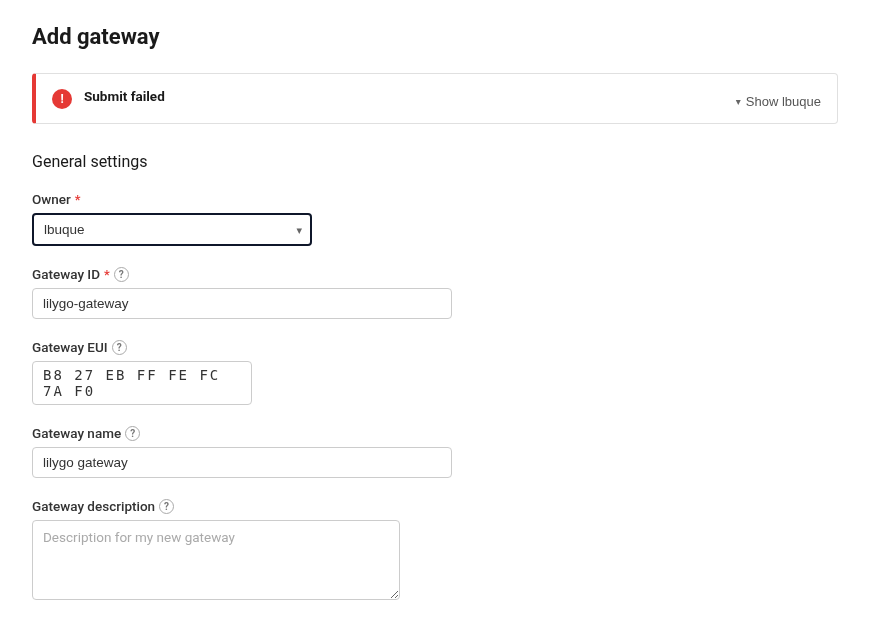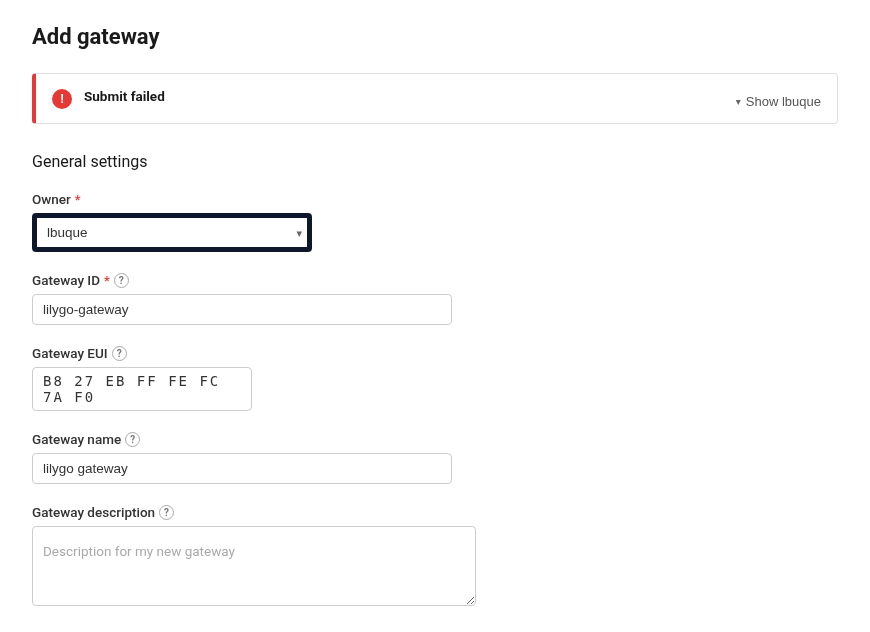--- a/index.html
+++ b/index.html
@@ -138,21 +138,21 @@
     }
 
     
     .select-wrapper {
       position: relative;
       width: 280px;
     }
     .select-field {
       width: 100%;
       padding: 7px 32px 7px 10px;
-      border: 5px solid #0f172a;
+      border: 2px solid #0f172a;
       border-radius: 4px;
       font-size: 13.5px;
       color: #333;
       appearance: none;
       background: #fff;
       cursor: pointer;
     }
     .select-arrow {
       position: absolute;
       right: 10px;
@@ -186,22 +186,22 @@
       width: 220px;
       font-family: monospace;
       font-size: 14px;
       color: #333;
       letter-spacing: 2px;
       background: #fff;
     }
 
     
     .text-area {
-      width: 444px;
-      padding: 16px 10px;
+      width: 368px;
+      padding: 8px 10px;
       border: 1px solid #ccc;
       border-radius: 4px;
       font-size: 13.5px;
       color: #aaa;
       min-height: 80px;
       resize: vertical;
       font-family: inherit;
     }
     .text-area::placeholder {
       color: #aaa;

